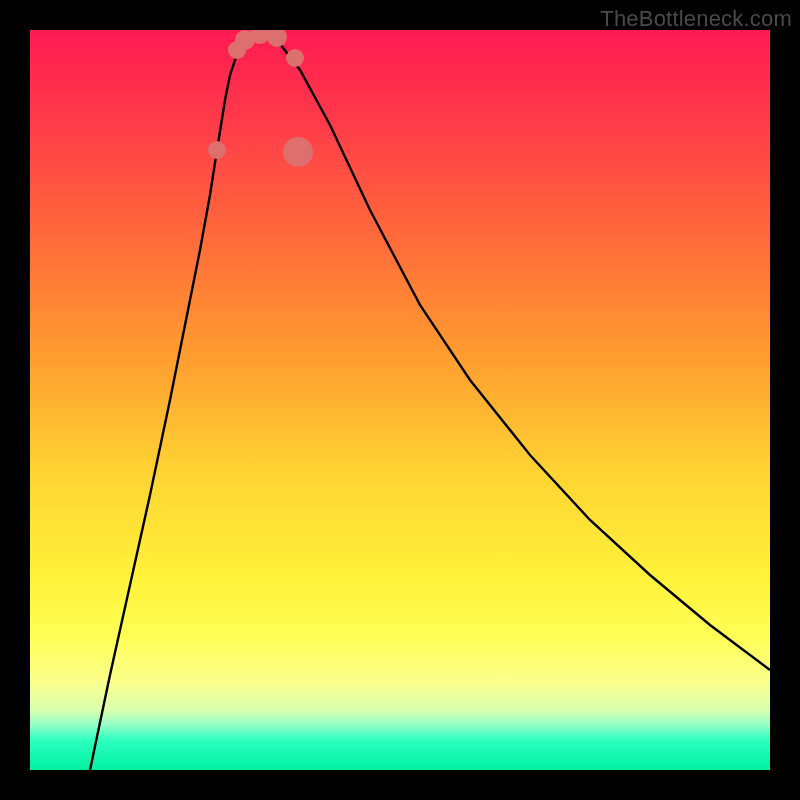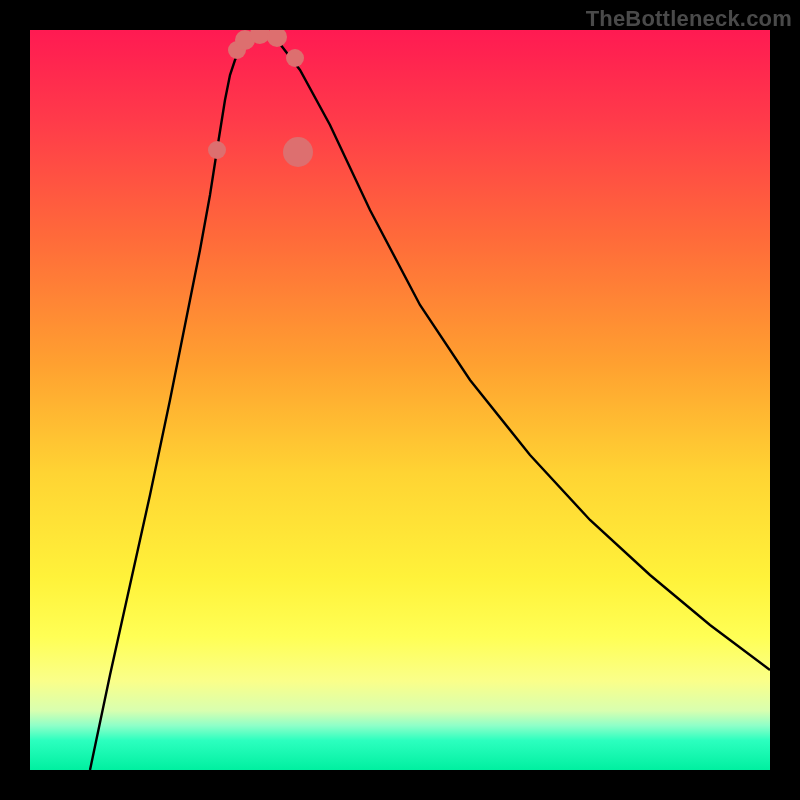--- a/index.html
+++ b/index.html
@@ -35,21 +35,21 @@
       #8effc8 94%,
       #2cffbf 96%,
       #00f0a0 100%);
   }
   .watermark {
     position: absolute;
     top: 6px;
     right: 8px;
     color: #4a4a4a;
     font-size: 22px;
-    font-weight: 700;
+    font-weight: 400;
     letter-spacing: 0.2px;
     font-family: Arial, sans-serif;
   }
   svg.curve {
     position: absolute;
     inset: 0;
   }
   .dot {
     fill: #dd6f6f;
     stroke: none;

